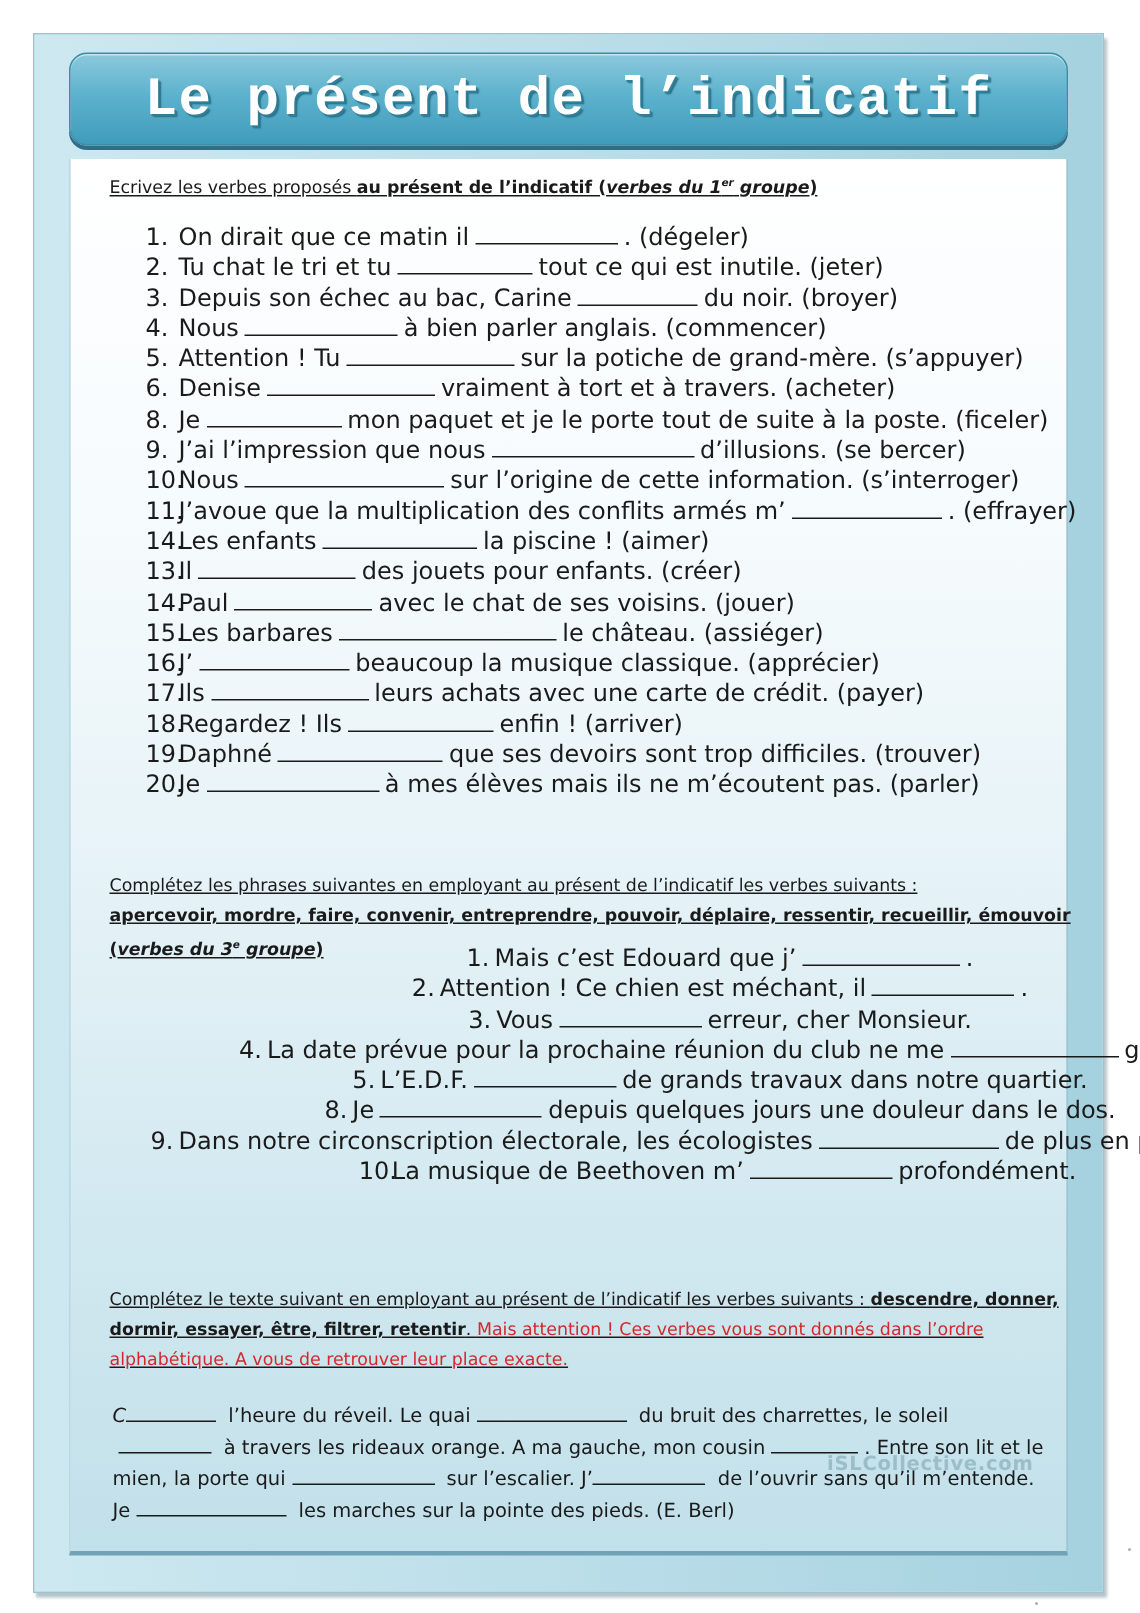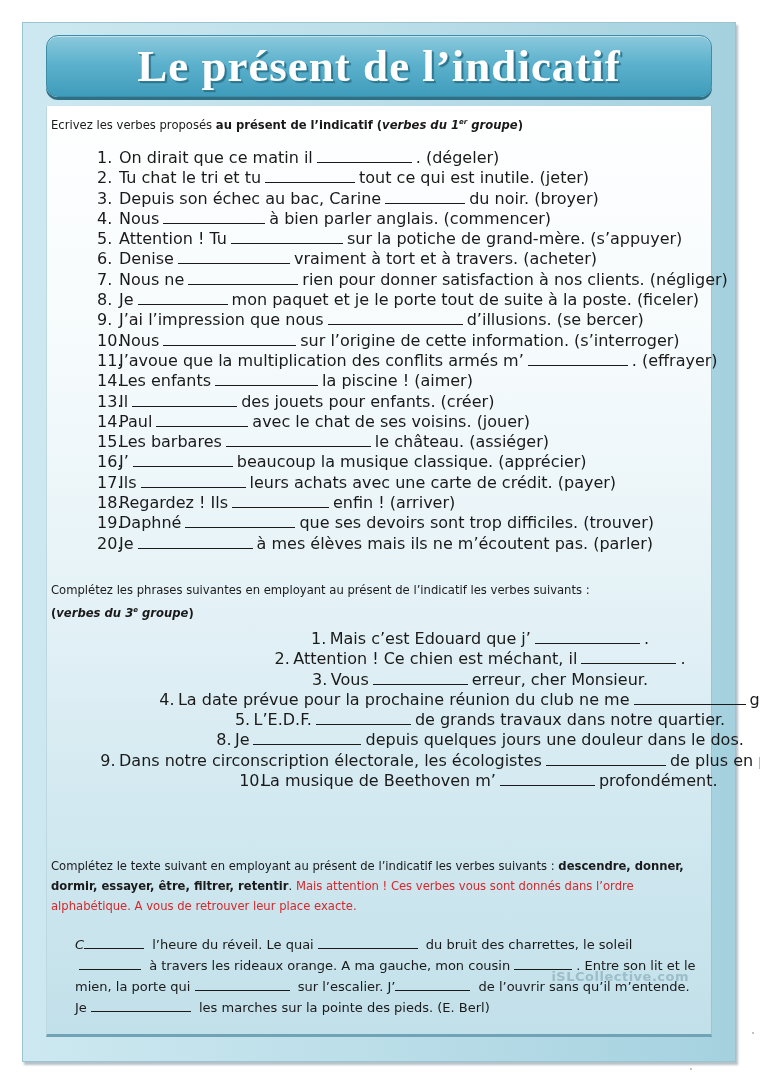--- a/index.html
+++ b/index.html
@@ -6,27 +6,27 @@
   body { width:760px; height:1075px; position:relative; overflow:hidden;
          font-family:"DejaVu Sans", sans-serif; color:#1a1a1a; }
   .frame { position:absolute; left:22px; top:22px; width:712px; height:1038px;
            background:linear-gradient(90deg,#cde8f0 0%,#b9dde8 55%,#a5d1df 100%);
            border:1px solid #9cc4d0; box-shadow:2px 3px 2px rgba(90,120,130,0.45); }
   .title-banner { position:absolute; left:46px; top:35px; width:664px; height:60px;
            border-radius:12px;
            background:linear-gradient(180deg,#8cc9dc 0%,#5db2cd 45%,#3f9cbb 100%);
            border:1px solid #3e8ca6; box-shadow:0 3px 0 #2e6f86, inset 0 1px 0 rgba(255,255,255,0.5);
            display:flex; align-items:center; justify-content:center; }
-  .title-text { font-family:Liberation Serif, serif; font-weight:bold; font-size:45px;
+  .title-text { font-family:Liberation Mono, monospace; font-weight:bold; font-size:36px;
            color:#ffffff; letter-spacing:1px;
            text-shadow:1px 1px 0 #2f7f99, 2px 2px 1px #2a6f86; }
   .panel { position:absolute; left:46px; top:106px; width:664px; height:928px;
            background:linear-gradient(180deg,#ffffff 0%,#f4fafc 30%,#e3f1f6 55%,#cfe7ef 80%,#c2e0ea 100%);
            border-left:1px solid #bcd8e2; border-right:1px solid #9ec4d1; border-bottom:3px solid #6fa3b5; }
-  .instr { position:absolute; left:4px; font-size:11.6px; line-height:20px; width:645px; }
+  .instr { position:absolute; left:26px; font-size:11.6px; line-height:20px; width:645px;text-decoration:underline; }
   .b { font-weight:bold; }
   .i { font-style:italic; }
   .red { color:#d4282c; }
   ol.ex { position:absolute; margin:0; padding:0; list-style:none; font-size:16px; }
   ol.ex li { height:20.3px; line-height:20.3px; white-space:nowrap; }
   .num { display:inline-block; width:22px; }
   .blank { display:inline-block; border-bottom:1px solid #1a1a1a; height:12px; vertical-align:baseline; margin:0 4px; }
   .para { position:absolute; left:28px; top:828px; width:625px; font-size:13px; line-height:21px; }
   .watermark { position:absolute; right:22px; bottom:50px; font-weight:bold; font-size:13px;
            color:rgba(150,185,195,0.9); letter-spacing:0.5px; }
@@ -47,38 +47,38 @@
     <span>Ecrivez les verbes proposés </span><span class="b">au présent de l’indicatif (</span><span class="b i">verbes du 1</span><sup class="b i" style="font-size:7px">er</sup><span class="b i"> groupe</span><span class="b">)</span>
   </div>
 
   <ol class="ex" id="list1" style="left:50px; top:42px;">
       <li><span class="num">1.</span><span>On dirait que ce matin il</span><span class="blank" style="width: 95px;"></span><span>. (dégeler)</span></li>
       <li><span class="num">2.</span><span>Tu chat le tri et tu</span><span class="blank" style="width: 90px;"></span><span>tout ce qui est inutile. (jeter)</span></li>
       <li><span class="num">3.</span><span>Depuis son échec au bac, Carine</span><span class="blank" style="width: 80px;"></span><span>du noir. (broyer)</span></li>
       <li><span class="num">4.</span><span>Nous</span><span class="blank" style="width: 102px;"></span><span>à bien parler anglais. (commencer)</span></li>
       <li><span class="num">5.</span><span>Attention !  Tu</span><span class="blank" style="width: 112px;"></span><span>sur la potiche de grand-mère. (s’appuyer)</span></li>
       <li><span class="num">6.</span><span>Denise</span><span class="blank" style="width: 112px;"></span><span>vraiment à tort et à travers. (acheter)</span></li>
-      <li><span class="num">7.</span><span>Nous ne</span><span class="blank" style="width: 110px;"></span><span>rien pour donner satisfaction à nos clients. (négliger)</span></li>
       <li><span class="num">8.</span><span>Je</span><span class="blank" style="width: 90px;"></span><span>mon paquet et je le porte tout de suite à la poste.  (ficeler)</span></li>
       <li><span class="num">9.</span><span>J’ai l’impression que nous</span><span class="blank" style="width: 135px;"></span><span>d’illusions. (se bercer)</span></li>
       <li><span class="num">10.</span><span>Nous</span><span class="blank" style="width: 133px;"></span><span>sur l’origine de cette information. (s’interroger)</span></li>
       <li><span class="num">11.</span><span>J’avoue que la multiplication des conflits armés m’</span><span class="blank" style="width: 100px;"></span><span>.  (effrayer)</span></li>
       <li><span class="num">14.</span><span>Les enfants</span><span class="blank" style="width: 103px;"></span><span>la piscine ! (aimer)</span></li>
       <li><span class="num">13.</span><span>Il</span><span class="blank" style="width: 105px;"></span><span>des jouets pour enfants.  (créer)</span></li>
       <li><span class="num">14.</span><span>Paul</span><span class="blank" style="width: 92px;"></span><span>avec le chat de ses voisins. (jouer)</span></li>
       <li><span class="num">15.</span><span>Les barbares</span><span class="blank" style="width: 145px;"></span><span>le château. (assiéger)</span></li>
       <li><span class="num">16.</span><span>J’</span><span class="blank" style="width: 100px;"></span><span>beaucoup la musique classique. (apprécier)</span></li>
       <li><span class="num">17.</span><span>Ils</span><span class="blank" style="width: 105px;"></span><span>leurs achats avec une carte de crédit. (payer)</span></li>
       <li><span class="num">18.</span><span>Regardez !  Ils</span><span class="blank" style="width: 97px;"></span><span>enfin !  (arriver)</span></li>
       <li><span class="num">19.</span><span>Daphné</span><span class="blank" style="width: 110px;"></span><span>que ses devoirs sont trop difficiles. (trouver)</span></li>
       <li><span class="num">20.</span><span>Je</span><span class="blank" style="width: 115px;"></span><span>à mes élèves mais ils ne m’écoutent pas. (parler)</span></li>
     </ol>
 
   <div class="instr" style="top:474px;">
     <div>Complétez les phrases suivantes en employant au présent de l’indicatif les verbes suivants :</div>
+    <div class="b">apercevoir, mordre, faire, convenir, entreprendre, pouvoir, déplaire, ressentir, recueillir, émouvoir</div>
     <div><span class="b">(</span><span class="b i">verbes du 3</span><sup class="b i" style="font-size:7px">e</sup><span class="b i"> groupe</span><span class="b">)</span></div>
   </div>
 
   <ol class="ex" id="list2" style="left:50px; top:523px;text-align:center;">
       <li><span class="num">1.</span><span>Mais c’est Edouard que j’</span><span class="blank" style="width: 105px;"></span><span>.</span></li>
       <li><span class="num">2.</span><span>Attention ! Ce chien est méchant, il</span><span class="blank" style="width: 95px;"></span><span>.</span></li>
       <li><span class="num">3.</span><span>Vous</span><span class="blank" style="width: 95px;"></span><span>erreur, cher Monsieur.</span></li>
       <li><span class="num">4.</span><span>La date prévue pour la prochaine réunion du club ne me</span><span class="blank" style="width: 112px;"></span><span>guère.</span></li>
       <li><span class="num">5.</span><span>L’E.D.F.</span><span class="blank" style="width: 95px;"></span><span>de grands travaux dans notre quartier.</span></li>
       <li><span class="num">8.</span><span>Je</span><span class="blank" style="width: 108px;"></span><span>depuis quelques jours une douleur dans le dos.</span></li>

